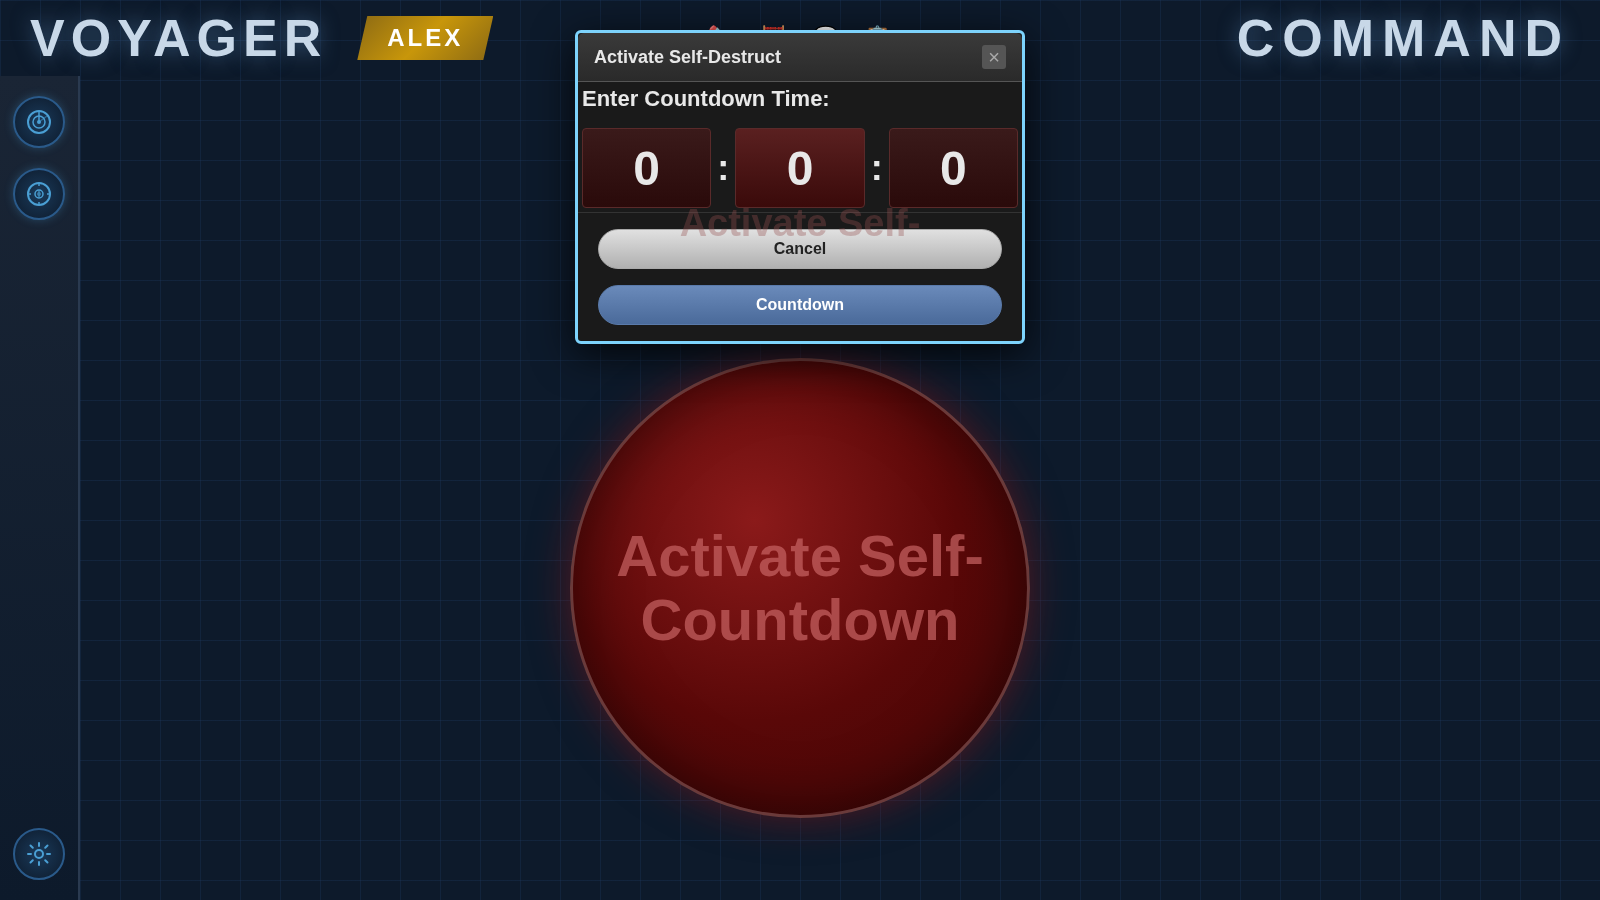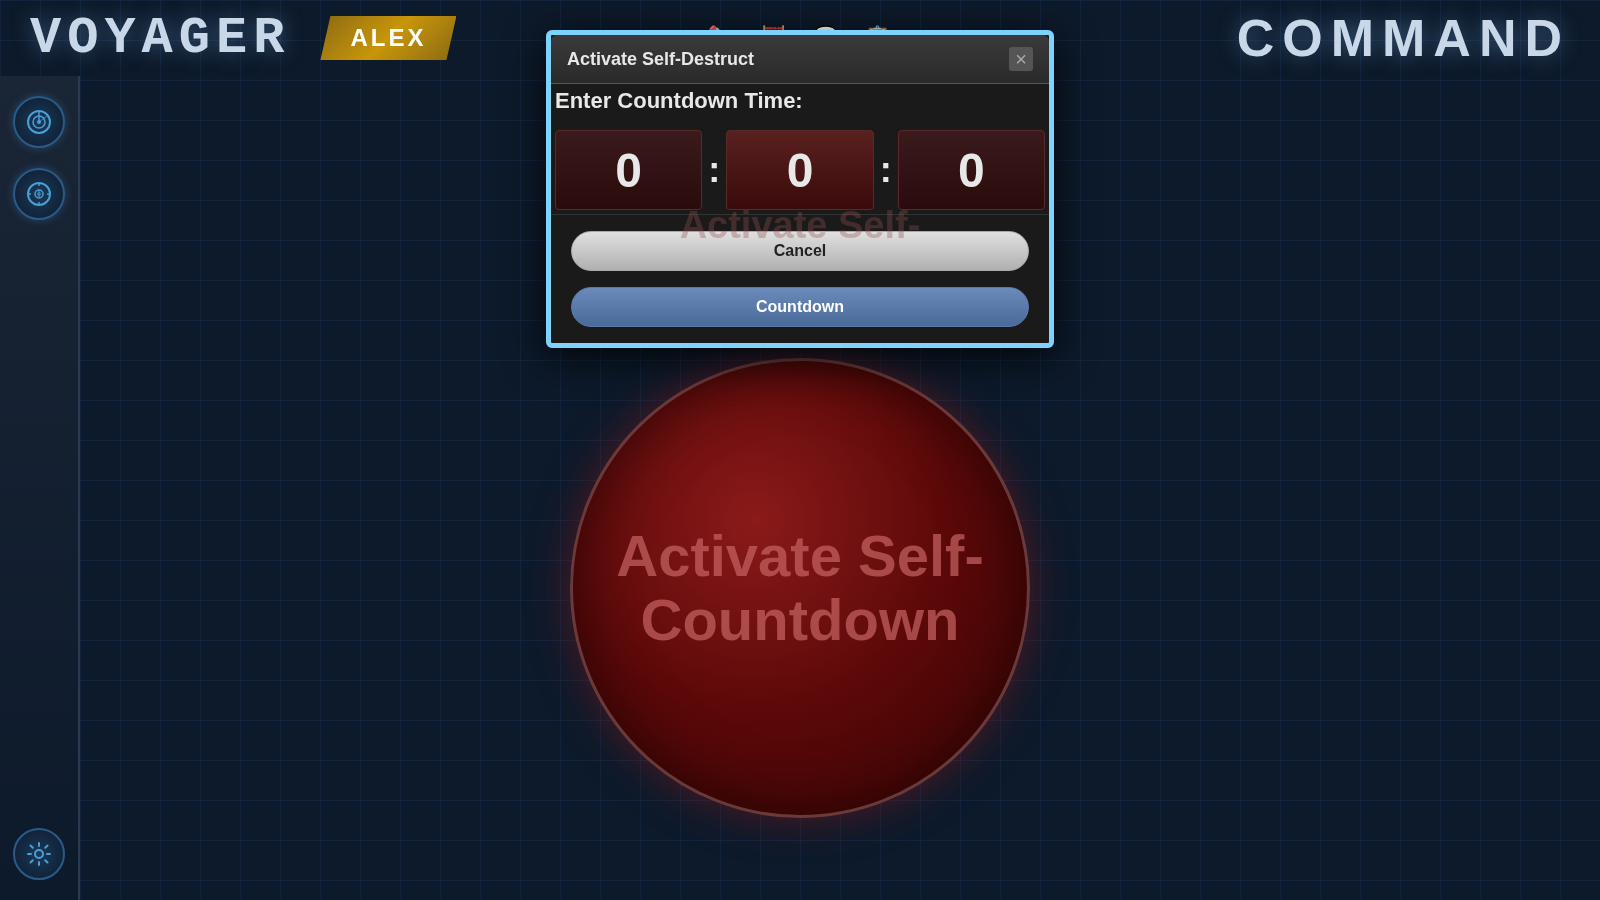--- a/index.html
+++ b/index.html
@@ -43,21 +43,21 @@
       height: 100%;
     }
 
     .ship-title {
       font-size: 52px;
       font-weight: 900;
       color: #c8d8e8;
       letter-spacing: 6px;
       text-transform: uppercase;
       padding: 0 30px;
-      font-family: Liberation Mono, monospace;
+      font-family: Liberation Sans, sans-serif;
       text-shadow: 0 0 20px rgba(100,150,200,0.5);
     }
 
     .user-badge {
       background: linear-gradient(135deg, #8B6914, #c8960a, #8B6914);
       color: #fff;
       font-size: 24px;
       font-weight: bold;
       letter-spacing: 3px;
       padding: 8px 30px;
@@ -180,23 +180,23 @@
       inset: 0;
       z-index: 20;
       display: flex;
       align-items: flex-start;
       justify-content: center;
       padding-top: 30px;
     }
 
     .modal {
       background: #1a1a1a;
-      border: 5px solid #7dd3fc;
+      border: 3px solid #7dd3fc;
       border-radius: 6px;
-      width: 508px;
+      width: 450px;
       box-shadow: 0 10px 40px rgba(0,0,0,0.8);
     }
 
     .modal-header {
       background: linear-gradient(180deg, #3a3a3a, #2a2a2a);
       padding: 12px 16px;
       border-radius: 6px 6px 0 0;
       display: flex;
       align-items: center;
       justify-content: space-between;

